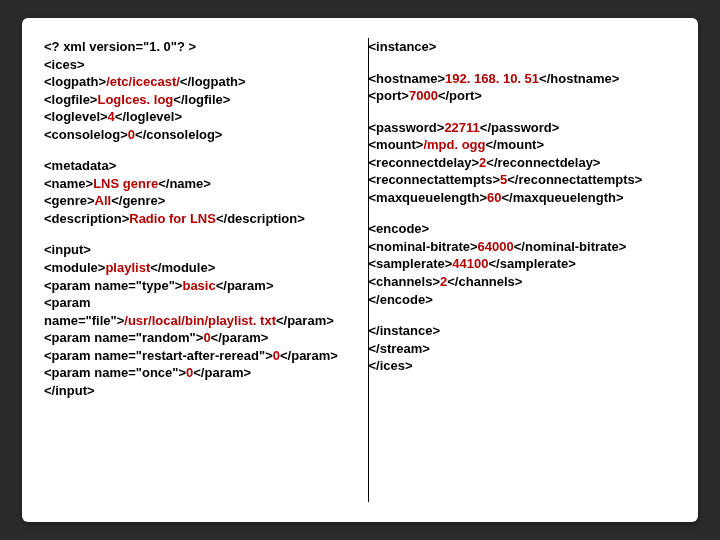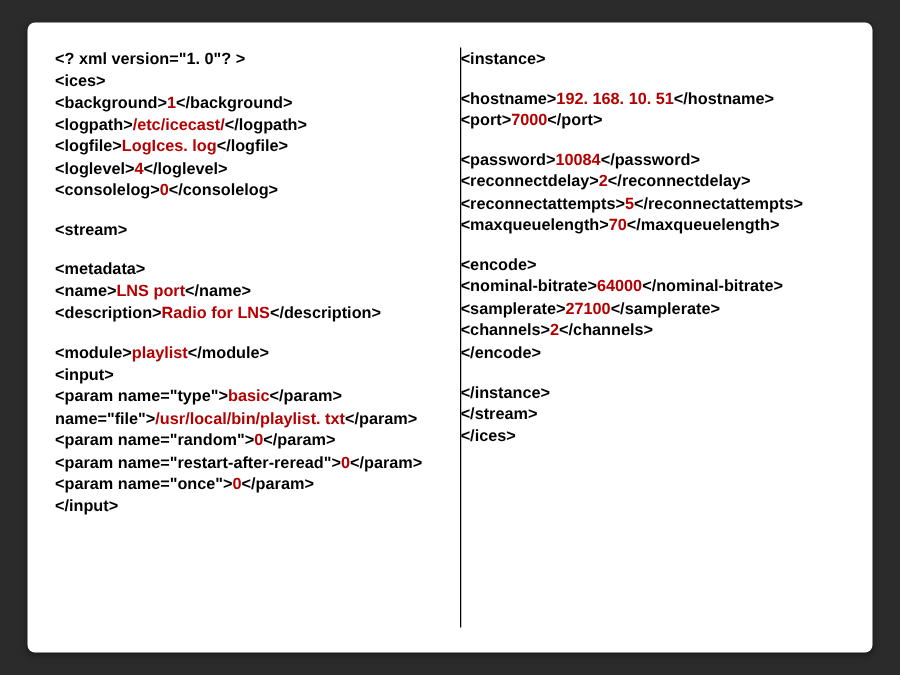--- a/index.html
+++ b/index.html
@@ -38,66 +38,67 @@
 </head>
 <body>
 
 <div class="card">
   <div class="cols">
 
     <div class="col col-left">
       <div class="blk">
         <div>&lt;? xml version="1. 0"? &gt;</div>
         <div>&lt;ices&gt;</div>
-        <div><span>&lt;background&gt;</span><span class="hl">1</span><span>&lt;/background&gt;</span></div>
         <div><span>&lt;logpath&gt;</span><span class="hl">/etc/icecast/</span><span>&lt;/logpath&gt;</span></div>
         <div><span>&lt;logfile&gt;</span><span class="hl">LogIces. log</span><span>&lt;/logfile&gt;</span></div>
         <div><span>&lt;loglevel&gt;</span><span class="hl">4</span><span>&lt;/loglevel&gt;</span></div>
         <div><span>&lt;consolelog&gt;</span><span class="hl">0</span><span>&lt;/consolelog&gt;</span></div>
       </div>
 
-      <div class="blk">&lt;stream&gt;</div>
 
       <div class="blk">
         <div>&lt;metadata&gt;</div>
-        <div><span>&lt;name&gt;</span><span class="hl">LNS port</span><span>&lt;/name&gt;</span></div>
+        <div><span>&lt;name&gt;</span><span class="hl">LNS genre</span><span>&lt;/name&gt;</span></div>
+        <div><span>&lt;genre&gt;</span><span class="hl">All</span><span>&lt;/genre&gt;</span></div>
         <div><span>&lt;description&gt;</span><span class="hl">Radio for LNS</span><span>&lt;/description&gt;</span></div>
       </div>
 
       <div class="blk">
+        <div>&lt;input&gt;</div>
         <div><span>&lt;module&gt;</span><span class="hl">playlist</span><span>&lt;/module&gt;</span></div>
-        <div>&lt;input&gt;</div>
         <div><span>&lt;param name="type"&gt;</span><span class="hl">basic</span><span>&lt;/param&gt;</span></div>
+        <div>&lt;param</div>
         <div><span>name="file"&gt;</span><span class="hl">/usr/local/bin/playlist. txt</span><span>&lt;/param&gt;</span></div>
         <div><span>&lt;param name="random"&gt;</span><span class="hl">0</span><span>&lt;/param&gt;</span></div>
         <div><span>&lt;param name="restart-after-reread"&gt;</span><span class="hl">0</span><span>&lt;/param&gt;</span></div>
         <div><span>&lt;param name="once"&gt;</span><span class="hl">0</span><span>&lt;/param&gt;</span></div>
         <div>&lt;/input&gt;</div>
       </div>
     </div>
 
     <div class="col col-right">
       <div class="blk">&lt;instance&gt;</div>
 
       <div class="blk">
         <div><span>&lt;hostname&gt;</span><span class="hl">192. 168. 10. 51</span><span>&lt;/hostname&gt;</span></div>
         <div><span>&lt;port&gt;</span><span class="hl">7000</span><span>&lt;/port&gt;</span></div>
       </div>
 
       <div class="blk">
-        <div><span>&lt;password&gt;</span><span class="hl">10084</span><span>&lt;/password&gt;</span></div>
+        <div><span>&lt;password&gt;</span><span class="hl">22711</span><span>&lt;/password&gt;</span></div>
+        <div><span>&lt;mount&gt;</span><span class="hl">/mpd. ogg</span><span>&lt;/mount&gt;</span></div>
         <div><span>&lt;reconnectdelay&gt;</span><span class="hl">2</span><span>&lt;/reconnectdelay&gt;</span></div>
         <div><span>&lt;reconnectattempts&gt;</span><span class="hl">5</span><span>&lt;/reconnectattempts&gt;</span></div>
-        <div><span>&lt;maxqueuelength&gt;</span><span class="hl">70</span><span>&lt;/maxqueuelength&gt;</span></div>
+        <div><span>&lt;maxqueuelength&gt;</span><span class="hl">60</span><span>&lt;/maxqueuelength&gt;</span></div>
       </div>
 
       <div class="blk">
         <div>&lt;encode&gt;</div>
         <div><span>&lt;nominal-bitrate&gt;</span><span class="hl">64000</span><span>&lt;/nominal-bitrate&gt;</span></div>
-        <div><span>&lt;samplerate&gt;</span><span class="hl">27100</span><span>&lt;/samplerate&gt;</span></div>
+        <div><span>&lt;samplerate&gt;</span><span class="hl">44100</span><span>&lt;/samplerate&gt;</span></div>
         <div><span>&lt;channels&gt;</span><span class="hl">2</span><span>&lt;/channels&gt;</span></div>
         <div>&lt;/encode&gt;</div>
       </div>
 
       <div class="blk">
         <div>&lt;/instance&gt;</div>
         <div>&lt;/stream&gt;</div>
         <div>&lt;/ices&gt;</div>
       </div>
     </div>

